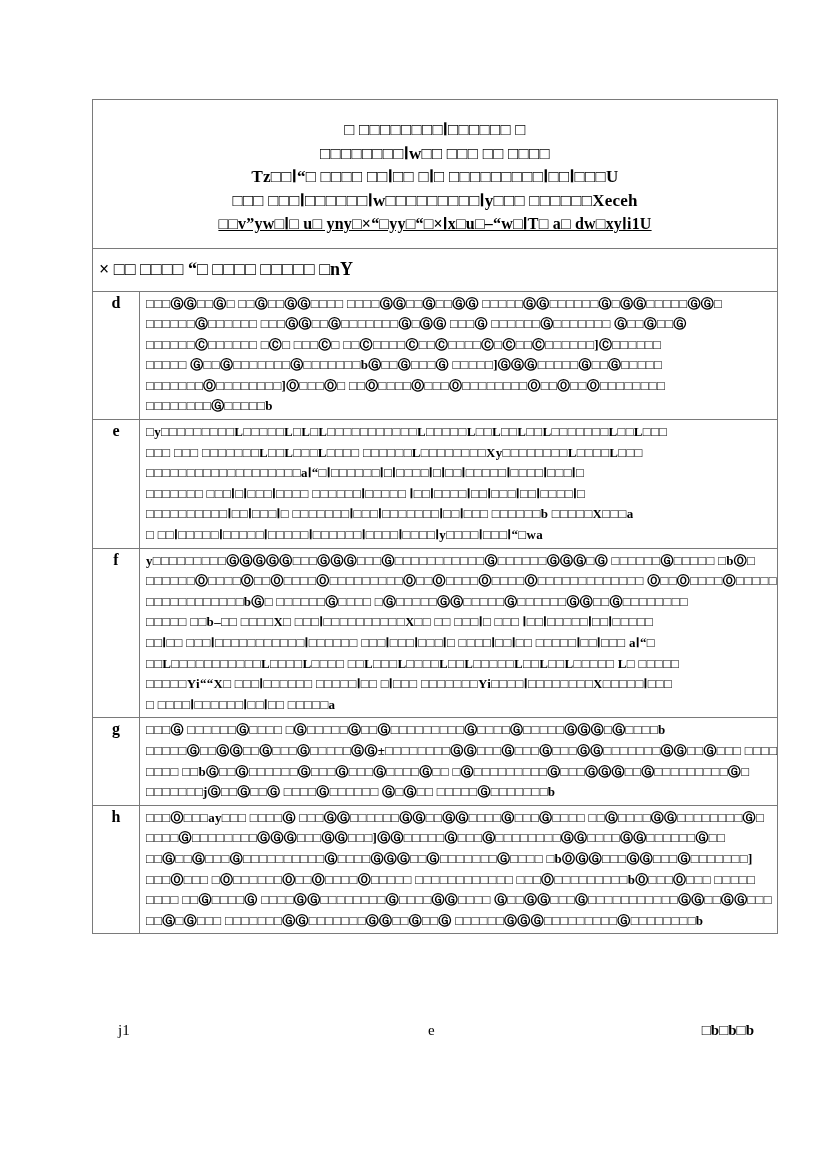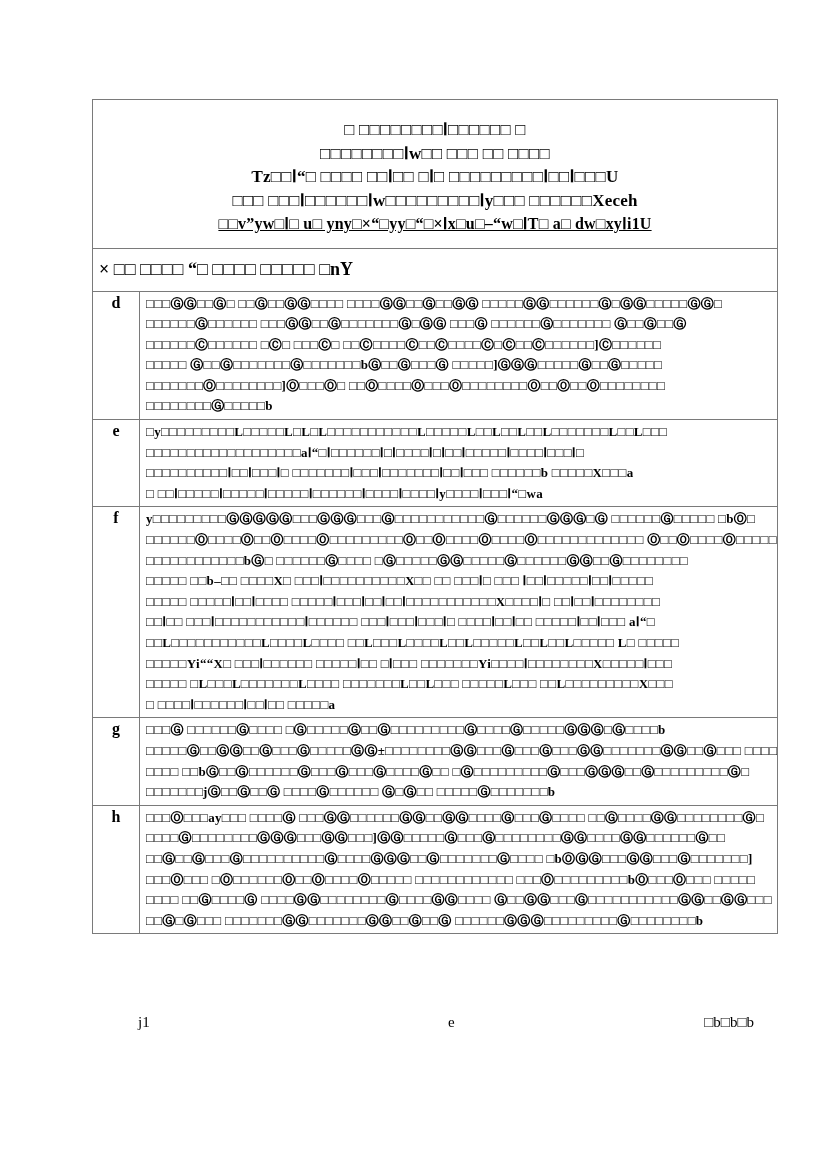--- a/index.html
+++ b/index.html
@@ -23,24 +23,24 @@
   .row-label {
     width:46px; flex:none; border-right:1px solid #7a7a7a;
     text-align:center; font-weight:bold; font-size:16px; padding-top:2px;
   }
   .row-body { flex:1; padding:2px 6px 2px 6px; }
   .row-line { font-size:13px; font-weight:bold; line-height:20.6px; white-space:nowrap; overflow:hidden; letter-spacing:0.3px; }
   .footer {
     position:absolute; top:1014px; left:118px; width:636px; height:20px;
     font-size:15px;
   }
-  .footer span { position:absolute; top:0;margin-left:20px; }
+  .footer span { position:absolute; top:8px; }
   .footer .left { left:0; }
   .footer .center { left:310px; }
-  .footer .right { right:0; font-weight:normal;text-align:right; }
+  .footer .right { right:0; font-weight:bold;text-align:right; }
 </style>
 </head>
 <body>
 
 <div class="page-table">
   <div class="header-cell">
     <div class="header-line">□ □□□□□□□□Ⅰ□□□□□□ □</div>
     <div class="header-line">□□□□□□□□Ⅰw□□ □□□ □□ □□□□</div>
     <div class="header-line">Ƭz□□Ⅰ“□ □□□□ □□Ⅰ□□ □Ⅰ□ □□□□□□□□□Ⅰ□□Ⅰ□□□U</div>
     <div class="header-line">□□□ □□□Ⅰ□□□□□□Ⅰw□□□□□□□□□Ⅰy□□□ □□□□□□Xeceh</div>
@@ -58,38 +58,38 @@
       <div class="row-line">□□□□□ Ⓖ□□Ⓖ□□□□□□□Ⓖ□□□□□□□bⒼ□□Ⓖ□□□Ⓖ □□□□□]ⒼⒼⒼ□□□□□Ⓖ□□Ⓖ□□□□□</div>
       <div class="row-line">□□□□□□□Ⓞ□□□□□□□□]Ⓞ□□□Ⓞ□ □□Ⓞ□□□□Ⓞ□□□Ⓞ□□□□□□□□Ⓞ□□Ⓞ□□Ⓞ□□□□□□□□</div>
       <div class="row-line">□□□□□□□□Ⓖ□□□□□b</div>
     </div>
   </div>
 
   <div class="row">
     <div class="row-label">e</div>
     <div class="row-body">
       <div class="row-line">□y□□□□□□□□□L□□□□□L□L□L□□□□□□□□□□□L□□□□□L□□L□□L□□L□□□□□□□L□□L□□□</div>
+      <div class="row-line">□□□ □□□ □□□□□□□L□□L□□□L□□□□ □□□□□□L□□□□□□□□Xy□□□□□□□□L□□□□L□□□</div>
       <div class="row-line">□□□□□□□□□□□□□□□□□□□aⅠ“□Ⅰ□□□□□□Ⅰ□Ⅰ□□□□Ⅰ□Ⅰ□□Ⅰ□□□□□Ⅰ□□□□Ⅰ□□□Ⅰ□</div>
+      <div class="row-line">□□□□□□□ □□□Ⅰ□Ⅰ□□□Ⅰ□□□□ □□□□□□Ⅰ□□□□□ Ⅰ□□Ⅰ□□□□Ⅰ□□Ⅰ□□□Ⅰ□□Ⅰ□□□□Ⅰ□</div>
       <div class="row-line">□□□□□□□□□□Ⅰ□□Ⅰ□□□Ⅰ□ □□□□□□□Ⅰ□□□Ⅰ□□□□□□□Ⅰ□□Ⅰ□□□ □□□□□□b □□□□□X□□□a</div>
       <div class="row-line">□ □□Ⅰ□□□□□Ⅰ□□□□□Ⅰ□□□□□Ⅰ□□□□□□Ⅰ□□□□Ⅰ□□□□Ⅰy□□□□Ⅰ□□□Ⅰ“□wa</div>
     </div>
   </div>
 
   <div class="row">
     <div class="row-label">f</div>
     <div class="row-body">
       <div class="row-line">y□□□□□□□□□ⒼⒼⒼⒼⒼ□□□ⒼⒼⒼ□□□Ⓖ□□□□□□□□□□□Ⓖ□□□□□□ⒼⒼⒼ□Ⓖ □□□□□□Ⓖ□□□□□ □bⓄ□</div>
       <div class="row-line">□□□□□□Ⓞ□□□□Ⓞ□□Ⓞ□□□□Ⓞ□□□□□□□□□Ⓞ□□Ⓞ□□□□Ⓞ□□□□Ⓞ□□□□□□□□□□□□□ Ⓞ□□Ⓞ□□□□Ⓞ□□□□□</div>
       <div class="row-line">□□□□□□□□□□□□bⒼ□ □□□□□□Ⓖ□□□□ □Ⓖ□□□□□ⒼⒼ□□□□□Ⓖ□□□□□□ⒼⒼ□□Ⓖ□□□□□□□□</div>
       <div class="row-line">□□□□□ □□b–□□ □□□□X□ □□□Ⅰ□□□□□□□□□□X□□ □□ □□□Ⅰ□ □□□ Ⅰ□□Ⅰ□□□□□Ⅰ□□Ⅰ□□□□□</div>
-      <div class="row-line">□□□□□ □□□□□Ⅰ□□Ⅰ□□□□ □□□□□Ⅰ□□□Ⅰ□□Ⅰ□□Ⅰ□□□□□□□□□□□X□□□□Ⅰ□ □□Ⅰ□□Ⅰ□□□□□□□□</div>
       <div class="row-line">□□Ⅰ□□ □□□Ⅰ□□□□□□□□□□□Ⅰ□□□□□□ □□□Ⅰ□□□Ⅰ□□□Ⅰ□ □□□□Ⅰ□□Ⅰ□□ □□□□□Ⅰ□□Ⅰ□□□ aⅠ“□</div>
       <div class="row-line">□□L□□□□□□□□□□□L□□□□L□□□□ □□L□□□L□□□□L□□L□□□□□L□□L□□L□□□□□ L□ □□□□□</div>
       <div class="row-line">□□□□□Yi““X□ □□□Ⅰ□□□□□□ □□□□□Ⅰ□□ □Ⅰ□□□ □□□□□□□Yi□□□□Ⅰ□□□□□□□□X□□□□□Ⅰ□□□</div>
-      <div class="row-line">□□□□□ □L□□□L□□□□□□□L□□□□ □□□□□□□L□□L□□□ □□□□□L□□□ □□L□□□□□□□□□X□□□</div>
       <div class="row-line">□ □□□□Ⅰ□□□□□□Ⅰ□□Ⅰ□□ □□□□□a</div>
     </div>
   </div>
 
   <div class="row">
     <div class="row-label">g</div>
     <div class="row-body">
       <div class="row-line">□□□Ⓖ □□□□□□Ⓖ□□□□ □Ⓖ□□□□□Ⓖ□□Ⓖ□□□□□□□□□Ⓖ□□□□Ⓖ□□□□□ⒼⒼⒼ□Ⓖ□□□□b</div>
       <div class="row-line">□□□□□Ⓖ□□ⒼⒼ□□Ⓖ□□□Ⓖ□□□□□ⒼⒼ±□□□□□□□□ⒼⒼ□□□Ⓖ□□□Ⓖ□□□ⒼⒼ□□□□□□□ⒼⒼ□□Ⓖ□□□ □□□□</div>
       <div class="row-line">□□□□ □□bⒼ□□Ⓖ□□□□□□Ⓖ□□□Ⓖ□□□Ⓖ□□□□Ⓖ□□ □Ⓖ□□□□□□□□□Ⓖ□□□ⒼⒼⒼ□□Ⓖ□□□□□□□□□Ⓖ□</div>

